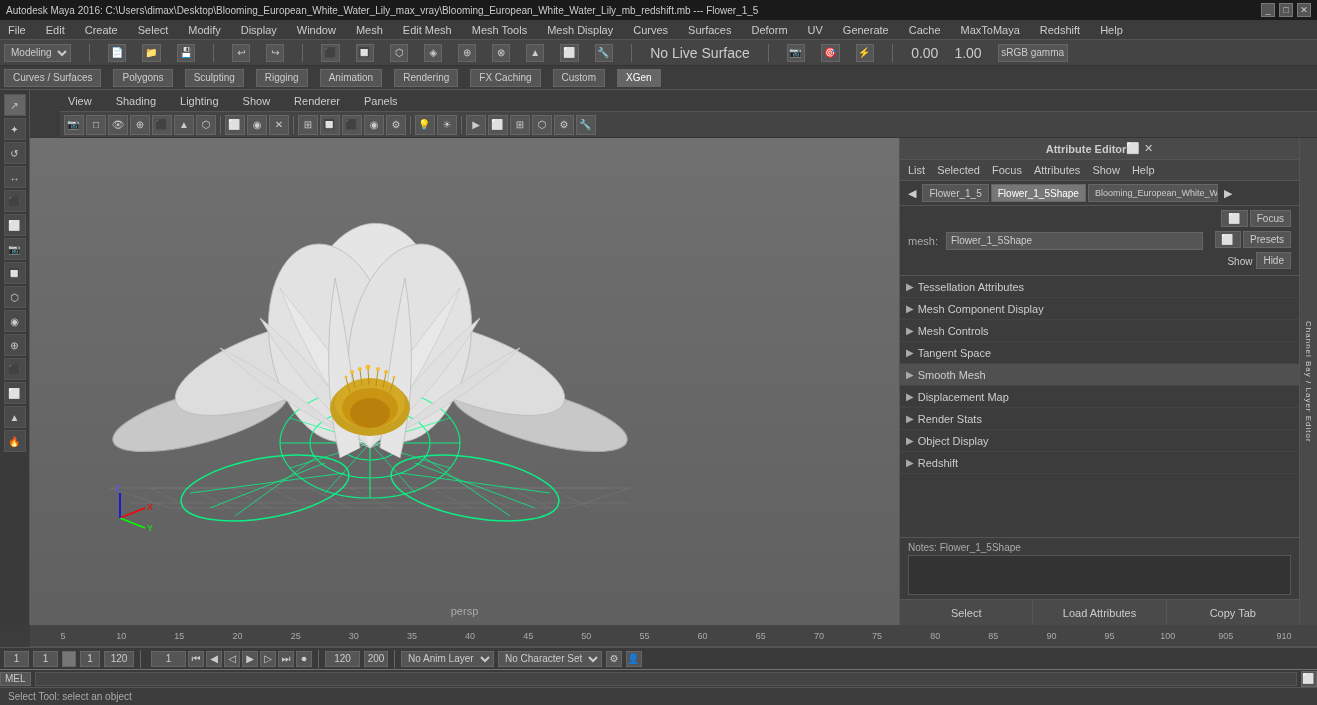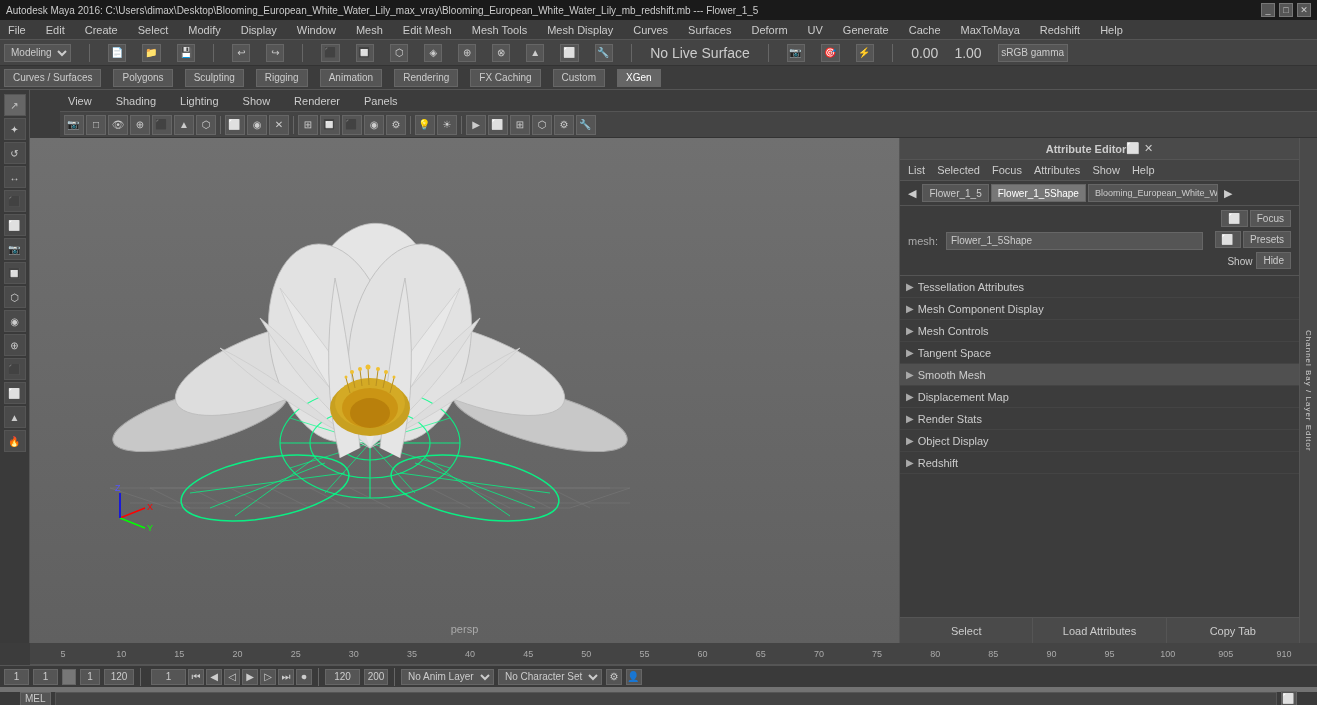--- a/index.html
+++ b/index.html
@@ -375,22 +375,22 @@
       padding: 0 2px;
     }
 
     
     #mel-bar {
       height: 18px;
       background: #3a3a3a;
       display: flex;
       align-items: center;
       gap: 4px;
-      padding: 0 20px;
-      border-top: 5px solid #737373;
+      padding: 0 0;
+      border-top: 1px solid #737373;
     }
     #mel-label {
       background: #555;
       border: 1px solid #666;
       color: #ccc;
       font-size: 10px;
       padding: 0 4px;
       height: 14px;
       display: flex; align-items: center;
     }
@@ -801,20 +801,24 @@
                 <span class="attr-arrow">▶</span>
                 <span class="attr-section-label">Object Display</span>
               </div>
               <div class="attr-section">
                 <span class="attr-arrow">▶</span>
                 <span class="attr-section-label">Redshift</span>
               </div>
             </div>
           </div>
 
+          <div id="attr-notes">
+            <span>Notes: Flower_1_5Shape</span>
+            <div id="notes-box"></div>
+          </div>
 
           <div id="attr-footer">
             <button class="attr-footer-btn">Select</button>
             <button class="attr-footer-btn">Load Attributes</button>
             <button class="attr-footer-btn">Copy Tab</button>
           </div>
         </div>
 
         <div id="right-label">
           <span style="font-size:8px; writing-mode:vertical-rl; letter-spacing:1px;">Channel Bay / Layer Editor</span>
@@ -879,14 +883,17 @@
     <div class="tl-btn">⚙</div>
     <div class="tl-btn">👤</div>
   </div>
 
   <div id="mel-bar">
     <div id="mel-label">MEL</div>
     <input type="text" id="mel-input" placeholder="" style="">
     <div class="tl-btn">⬜</div>
   </div>
 
+  <div id="status-text">
+    <span>Select Tool: select an object</span>
+  </div>
 
 </div>
 
 </body></html>

